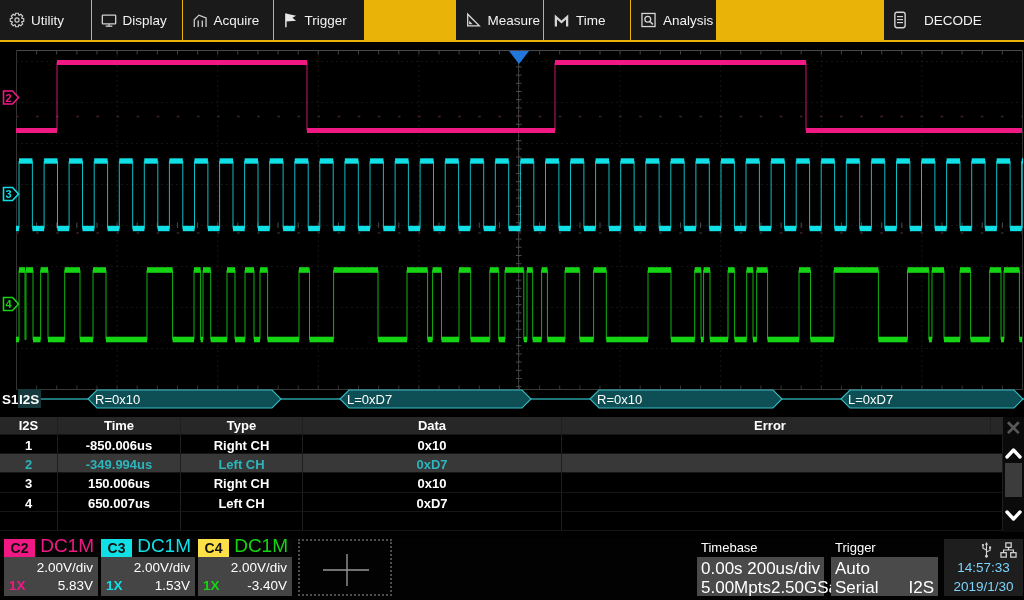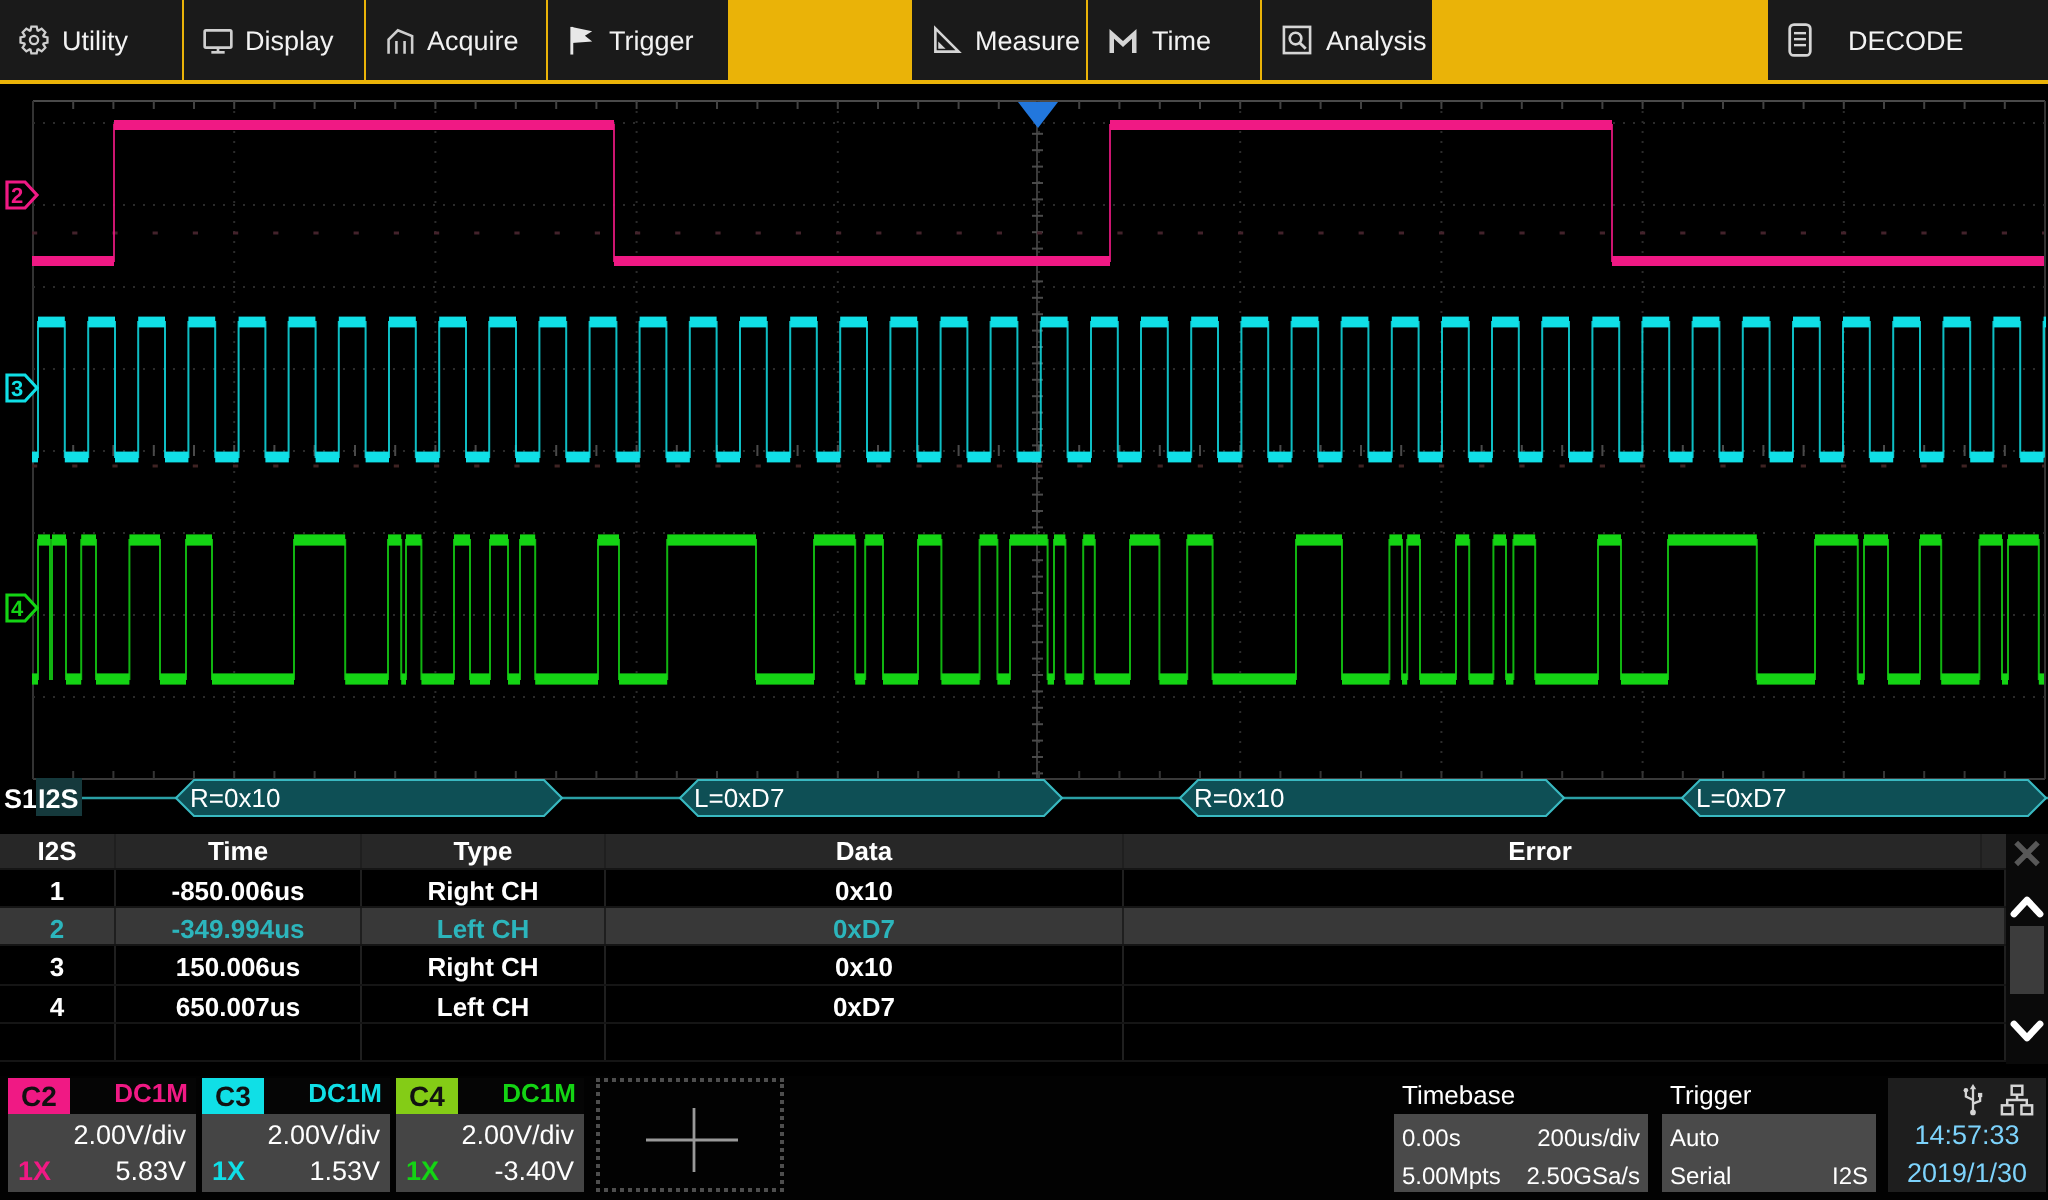--- a/index.html
+++ b/index.html
@@ -13,30 +13,30 @@
 #trigd{color:#29c8d2;font-size:13.5px;margin-left:4px;border-left:1px solid #2a2a2a;padding-left:7px;height:100%;display:flex;align-items:center}
 #sigbot{height:17px;color:#e8e8e8;font-size:12px;text-align:center;line-height:16px}
 #tbl{position:absolute;left:0;top:417px;width:1003px;height:115px;background:#000;font-size:13px;font-weight:bold}
 .trow{position:relative;width:1003px;height:19.2px;line-height:22px;border-bottom:1px solid #151515}
 .thead{background:#272727;color:#fff;height:18px;line-height:18px}
 .tc{position:absolute;top:0;height:100%;text-align:center;border-right:1px solid #1f1f1f;overflow:hidden}
 #scrollcol{position:absolute;left:1003px;top:417px;width:21px;height:115px;background:#0a0a0a}
 #xbtn{color:#585858;font-size:20px;font-weight:bold;text-align:center;height:22px;line-height:23px}
 #botbar{position:absolute;left:0;top:538px;width:1024px;height:62px;background:#020202}
 .chbox{position:absolute;top:1px;height:57px;background:#454545}
-.chtop{height:18px;background:#050505;display:flex;align-items:flex-start;position:relative}
+.chtop{height:18px;background:#050505;display:flex;align-items:flex-end;position:relative}
 .chchip{display:inline-block;width:31px;height:18px;color:#111;font-weight:bold;font-size:14px;text-align:center;line-height:18px}
-.chdc{position:absolute;right:4px;font-weight:bold;font-size:13px}
+.chdc{position:absolute;right:4px;font-weight:normal;font-size:19px}
 .chmid{color:#fff;font-size:13.5px;text-align:right;padding-right:5px;height:20px;line-height:22px}
 .chbot{color:#fff;font-size:13.5px;height:19px;line-height:18px;padding:0 5px;display:flex;justify-content:space-between}
 #crossbox{position:absolute;left:298px;top:1px;width:94px;height:57px;border:2px dotted #4e4e4e}
 .panel{position:absolute;top:1px;height:57px}
 .phdr{color:#fff;font-size:13px;height:18px;line-height:17px;padding-left:4px}
 .pbody{background:#4a4a4a;height:39px;padding:1.5px 4px 0 4px}
-.prow{display:flex;justify-content:space-between;color:#fff;font-size:12px;height:19.5px;line-height:20px}
+.prow{display:flex;justify-content:space-between;color:#fff;font-size:17px;height:19.5px;line-height:20px}
 #clockbox{position:absolute;left:944px;top:1px;width:79px;height:57px;background:#1e1e1e;text-align:center}
 #icons{display:flex;justify-content:flex-end;gap:7px;padding:3px 6px 0 0;height:19px}
 .clk{color:#7dd3fc;font-size:13.5px;height:19px;line-height:19px}
 </style></head>
 <body>
 <div id="stage">
 <svg width="1024" height="600" viewBox="0 0 1024 600" style="position:absolute;left:0;top:0" font-family="Liberation Sans, sans-serif">
       <line x1="16.5" y1="50.5" x2="1022.5" y2="50.5" stroke="#4a4a4a" stroke-width="1"></line>
       <line x1="16.5" y1="389.5" x2="1022.5" y2="389.5" stroke="#3a3a3a" stroke-width="1"></line>
       <line x1="16.5" y1="50.5" x2="16.5" y2="389.5" stroke="#333" stroke-width="1"></line>
@@ -575,21 +575,21 @@
           <span class="chdc" style="color:#10dfe6">DC1M</span>
         </div>
         <div class="chmid">2.00V/div</div>
         <div class="chbot">
           <span style="color:#10dfe6;font-weight:bold">1X</span>
           <span class="chv">1.53V</span>
         </div>
       </div>
       <div class="chbox" style="left:198px;width:94px">
         <div class="chtop">
-          <span class="chchip" style="background:#84cc16">C4</span>
+          <span class="chchip" style="background:#fde047">C4</span>
           <span class="chdc" style="color:#14d414">DC1M</span>
         </div>
         <div class="chmid">2.00V/div</div>
         <div class="chbot">
           <span style="color:#14d414;font-weight:bold">1X</span>
           <span class="chv">-3.40V</span>
         </div>
       </div>
       <div id="crossbox"><svg width="93" height="57" viewBox="0 0 93 57">
           <line x1="23" y1="29" x2="69" y2="29" stroke="#999" stroke-width="1.4"></line>

